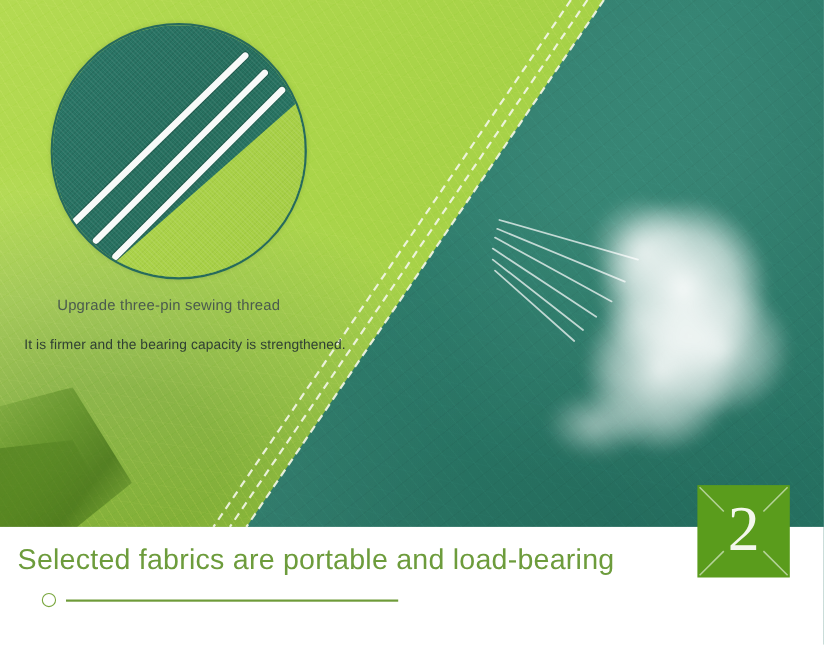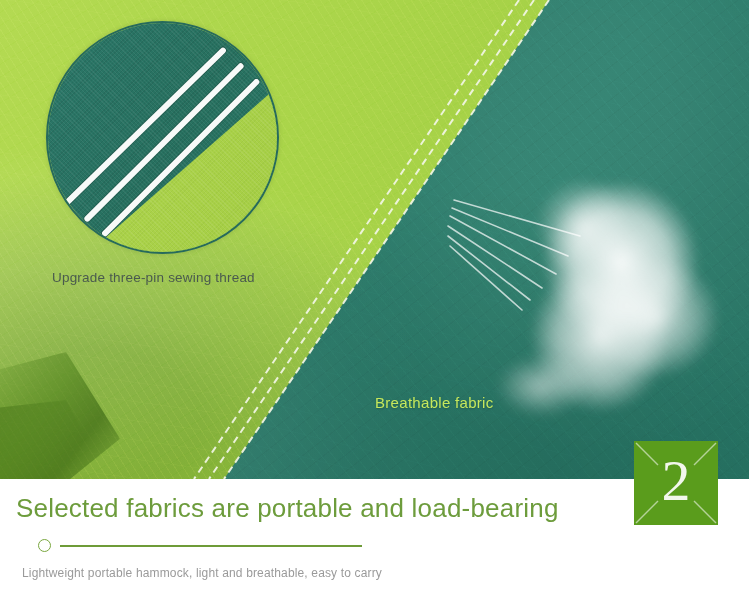--- a/index.html
+++ b/index.html
@@ -204,30 +204,29 @@
         <line class="sh" x1="178" y1="28" x2="20" y2="182"></line>
         <line class="sh" x1="196" y1="44" x2="40" y2="199"></line>
         <line class="sh" x1="212" y1="60" x2="58" y2="214"></line>
         <line x1="178" y1="28" x2="20" y2="182"></line>
         <line x1="196" y1="44" x2="40" y2="199"></line>
         <line x1="212" y1="60" x2="58" y2="214"></line>
       </svg>
     </div>
 
     <div class="cap-upgrade">Upgrade three-pin sewing thread</div>
-    <div class="cap-breathable">Breathable fabric</div>
+    <div class="cap-firmer">It is firmer and the bearing capacity is strengthened.</div>
   </div>
 
   <div class="band">
     <div class="band-title">Selected fabrics are portable and load-bearing</div>
     <div class="divider">
       <span class="divider-dot"></span>
       <span class="divider-line"></span>
     </div>
-    <div class="band-sub">Lightweight portable hammock, light and breathable, easy to carry</div>
   </div>
 
   <div class="badge">
     <svg class="corner" width="84" height="84" viewBox="0 0 84 84">
       <line x1="2" y1="2" x2="24" y2="24"></line>
       <line x1="82" y1="2" x2="60" y2="24"></line>
       <line x1="2" y1="82" x2="24" y2="60"></line>
       <line x1="82" y1="82" x2="60" y2="60"></line>
     </svg>
     <div class="badge-num">2</div>

